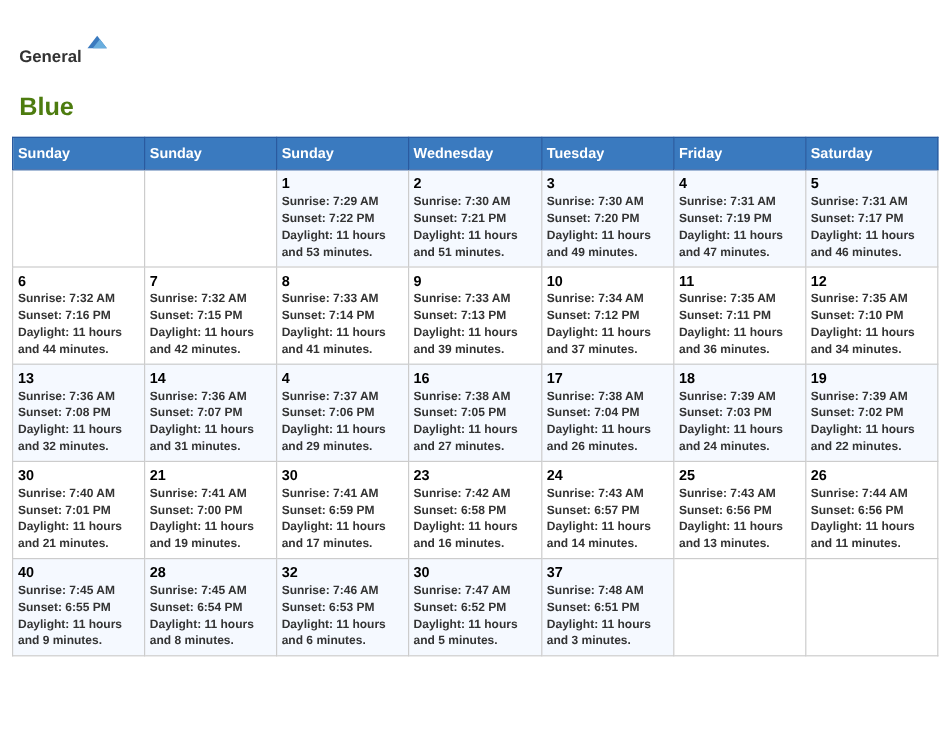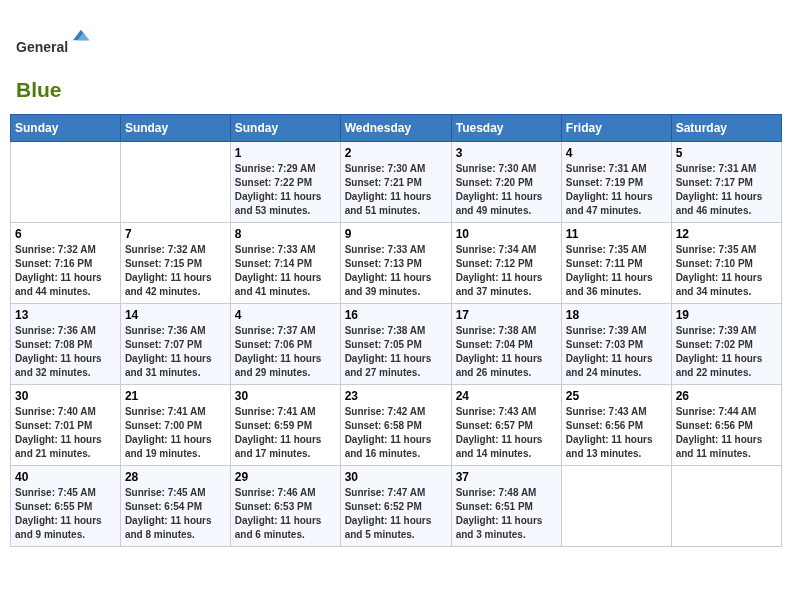--- a/index.html
+++ b/index.html
@@ -244,21 +244,21 @@
       <tr>
         <td>
           <span class="day-number">40</span>
           <div class="day-info">Sunrise: 7:45 AM<br>Sunset: 6:55 PM<br>Daylight: 11 hours and 9 minutes.</div>
         </td>
         <td>
           <span class="day-number">28</span>
           <div class="day-info">Sunrise: 7:45 AM<br>Sunset: 6:54 PM<br>Daylight: 11 hours and 8 minutes.</div>
         </td>
         <td>
-          <span class="day-number">29</span>
+          <span class="day-number">32</span>
           <div class="day-info">Sunrise: 7:46 AM<br>Sunset: 6:53 PM<br>Daylight: 11 hours and 6 minutes.</div>
         </td>
         <td>
           <span class="day-number">30</span>
           <div class="day-info">Sunrise: 7:47 AM<br>Sunset: 6:52 PM<br>Daylight: 11 hours and 5 minutes.</div>
         </td>
         <td>
           <span class="day-number">37</span>
           <div class="day-info">Sunrise: 7:48 AM<br>Sunset: 6:51 PM<br>Daylight: 11 hours and 3 minutes.</div>
         </td>

